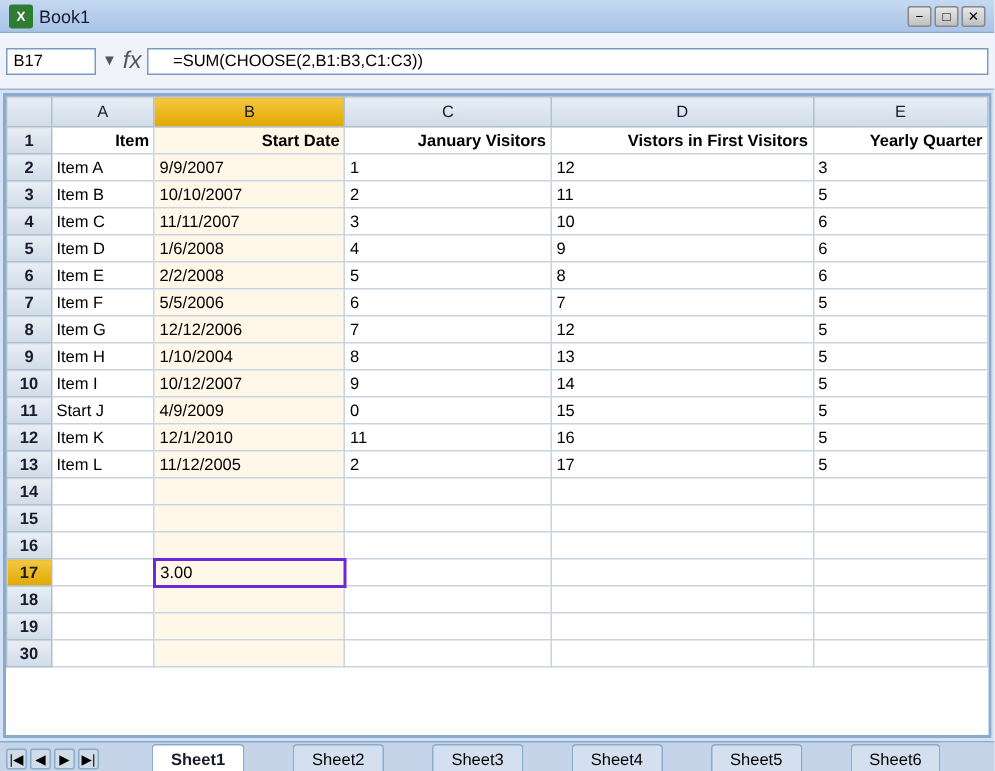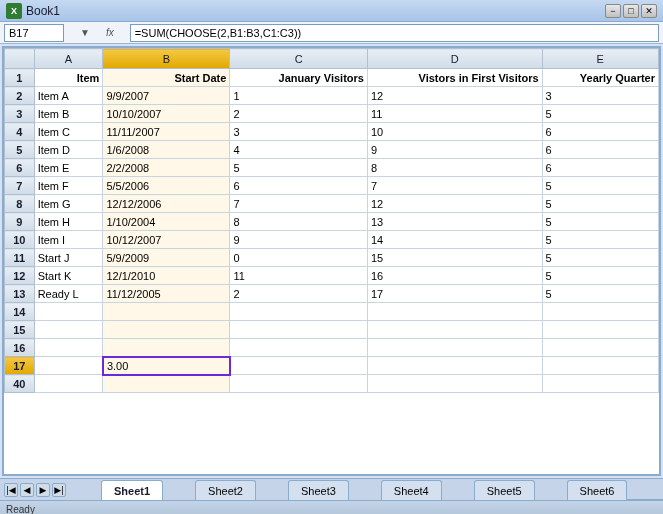--- a/index.html
+++ b/index.html
@@ -17,45 +17,45 @@
     }
     .title-bar-left { display: flex; align-items: center; gap: 4px; }
     .title-bar-icon { width: 16px; height: 16px; background: #2e7d32; border-radius: 2px; display: flex; align-items: center; justify-content: center; color: white; font-size: 9px; font-weight: bold; }
     .title-bar-text { font-size: 12px; color: #1a1a2e; }
     .title-bar-controls { display: flex; gap: 2px; }
     .title-btn { width: 16px; height: 14px; background: linear-gradient(to bottom, #e8e8e8, #c0c0c0); border: 1px solid #888; border-radius: 2px; font-size: 9px; display: flex; align-items: center; justify-content: center; cursor: pointer; }
 
     
     .formula-bar {
       background: #f0f4fa;
-      height: 22px;
+      height: 38px;
       display: flex;
       align-items: center;
       border-bottom: 1px solid #a0b4cc;
       padding: 0 4px;
-      gap: 16px;
+      gap: 4px;
     }
     .name-box {
       width: 60px;
       height: 18px;
       border: 1px solid #7a9cc0;
       background: white;
       padding: 0 4px;
       font-size: 11px;
       display: flex;
       align-items: center;
     }
     .formula-arrow { font-size: 10px; color: #555; }
-    .fx-label { font-size: 10px; color: #555; font-style: italic; }
+    .fx-label { font-size: 16px; color: #555; font-style: italic; }
     .formula-input {
       flex: 1;
       height: 18px;
       border: 1px solid #7a9cc0;
       background: white;
-      padding: 0 4px;
+      padding: 0 16px;
       font-size: 11px;
     }
 
     
     .spreadsheet-container {
       background: white;
       border: 2px solid #8aaccc;
       margin: 2px;
       overflow: hidden;
       height: 430px;
@@ -272,36 +272,36 @@
           <th class="row-header">10</th>
           <td class="cell">Item I</td>
           <td class="cell col-b text-right">10/12/2007</td>
           <td class="cell text-right">9</td>
           <td class="cell text-right">14</td>
           <td class="cell text-right">5</td>
         </tr>
         <tr>
           <th class="row-header">11</th>
           <td class="cell">Start J</td>
-          <td class="cell col-b text-right">5/9/2009</td>
+          <td class="cell col-b text-right">4/9/2009</td>
           <td class="cell text-right">0</td>
           <td class="cell text-right">15</td>
           <td class="cell text-right">5</td>
         </tr>
         <tr>
           <th class="row-header">12</th>
-          <td class="cell">Start K</td>
+          <td class="cell">Item K</td>
           <td class="cell col-b text-right">12/1/2010</td>
           <td class="cell text-right">11</td>
           <td class="cell text-right">16</td>
           <td class="cell text-right">5</td>
         </tr>
         <tr>
           <th class="row-header">13</th>
-          <td class="cell">Ready L</td>
+          <td class="cell">Item L</td>
           <td class="cell col-b text-right">11/12/2005</td>
           <td class="cell text-right">2</td>
           <td class="cell text-right">17</td>
           <td class="cell text-right">5</td>
         </tr>
         <tr>
           <th class="row-header">14</th>
           <td class="cell"></td>
           <td class="cell col-b"></td>
           <td class="cell"></td>
@@ -326,21 +326,37 @@
         </tr>
         <tr>
           <th class="row-header active-row">17</th>
           <td class="cell"></td>
           <td class="cell col-b selected">3.00</td>
           <td class="cell"></td>
           <td class="cell"></td>
           <td class="cell"></td>
         </tr>
         <tr>
-          <th class="row-header">40</th>
+          <th class="row-header">18</th>
+          <td class="cell"></td>
+          <td class="cell col-b"></td>
+          <td class="cell"></td>
+          <td class="cell"></td>
+          <td class="cell"></td>
+        </tr>
+        <tr>
+          <th class="row-header">19</th>
+          <td class="cell"></td>
+          <td class="cell col-b"></td>
+          <td class="cell"></td>
+          <td class="cell"></td>
+          <td class="cell"></td>
+        </tr>
+        <tr>
+          <th class="row-header">30</th>
           <td class="cell"></td>
           <td class="cell col-b"></td>
           <td class="cell"></td>
           <td class="cell"></td>
           <td class="cell"></td>
         </tr>
       </tbody>
   </table>
 </div>
 

